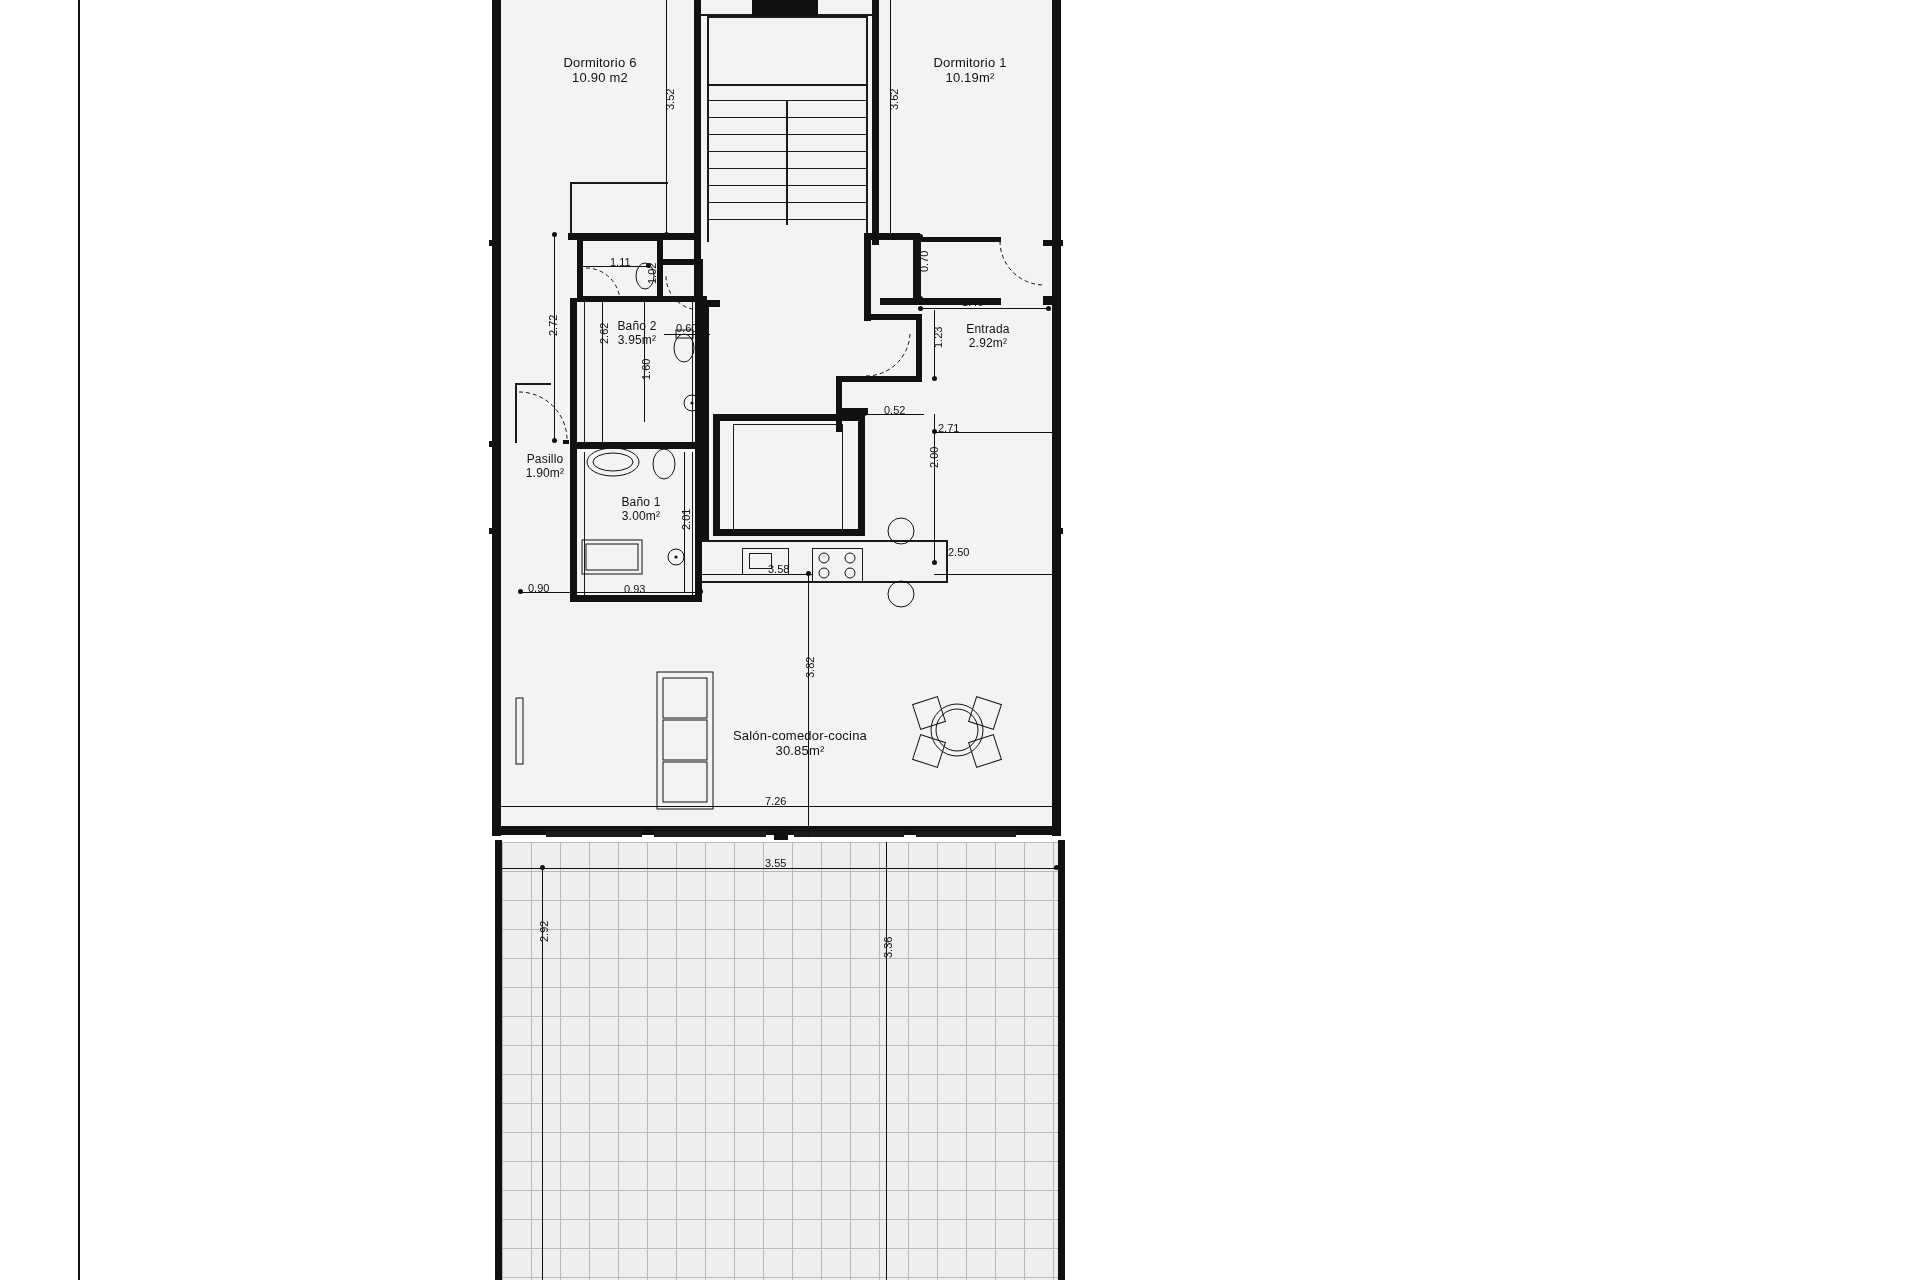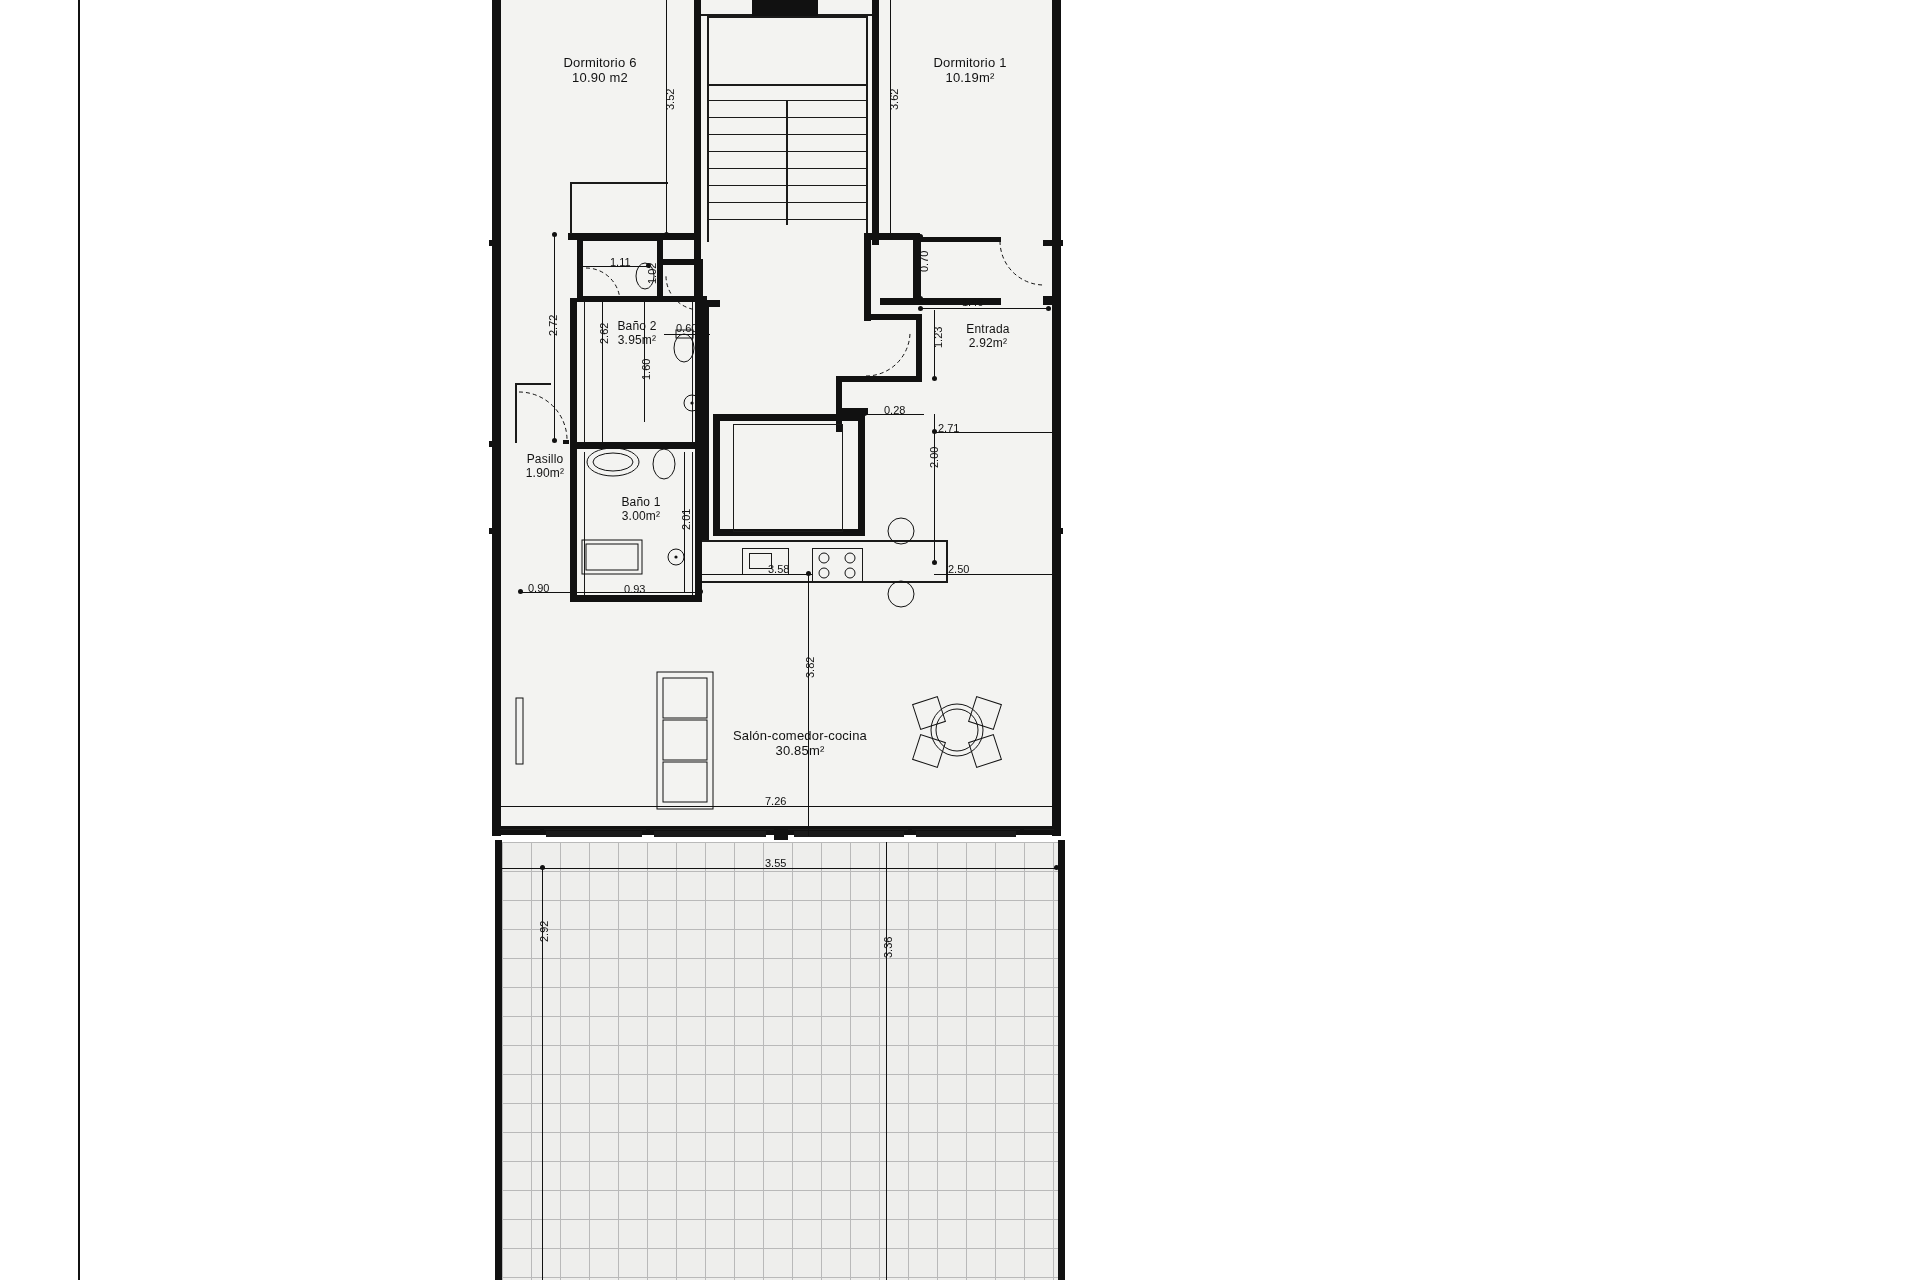--- a/index.html
+++ b/index.html
@@ -293,25 +293,25 @@
   <div class="dimv" style="left:888px;top:110px;">3.62</div>
   <div class="dimv" style="left:918px;top:272px;">0.70</div>
   <div class="dim" style="left:962px;top:296px;">1.46</div>
   <div class="dim" style="left:610px;top:256px;">1.11</div>
   <div class="dimv" style="left:646px;top:284px;">1.02</div>
   <div class="dimv" style="left:547px;top:336px;">2.72</div>
   <div class="dimv" style="left:598px;top:344px;">2.62</div>
   <div class="dim" style="left:676px;top:322px;">0.60</div>
   <div class="dimv" style="left:640px;top:380px;">1.60</div>
   <div class="dimv" style="left:932px;top:348px;">1.23</div>
-  <div class="dim" style="left:884px;top:404px;">0.28</div>
+  <div class="dim" style="left:884px;top:404px;">0.52</div>
   <div class="dim" style="left:938px;top:422px;">2.71</div>
   <div class="dimv" style="left:928px;top:468px;">2.00</div>
   <div class="dimv" style="left:680px;top:530px;">2.01</div>
-  <div class="dim" style="left:948px;top:563px;">2.50</div>
+  <div class="dim" style="left:948px;top:546px;">2.50</div>
   <div class="dim" style="left:768px;top:563px;">3.58</div>
   <div class="dim" style="left:528px;top:582px;">0.90</div>
   <div class="dim" style="left:624px;top:583px;">0.93</div>
   <div class="dimv" style="left:804px;top:678px;">3.82</div>
   <div class="dim" style="left:765px;top:795px;">7.26</div>
   <div class="dim" style="left:765px;top:857px;">3.55</div>
   <div class="dimv" style="left:538px;top:942px;">2.92</div>
   <div class="dimv" style="left:882px;top:958px;">3.36</div>
 
 </div>

